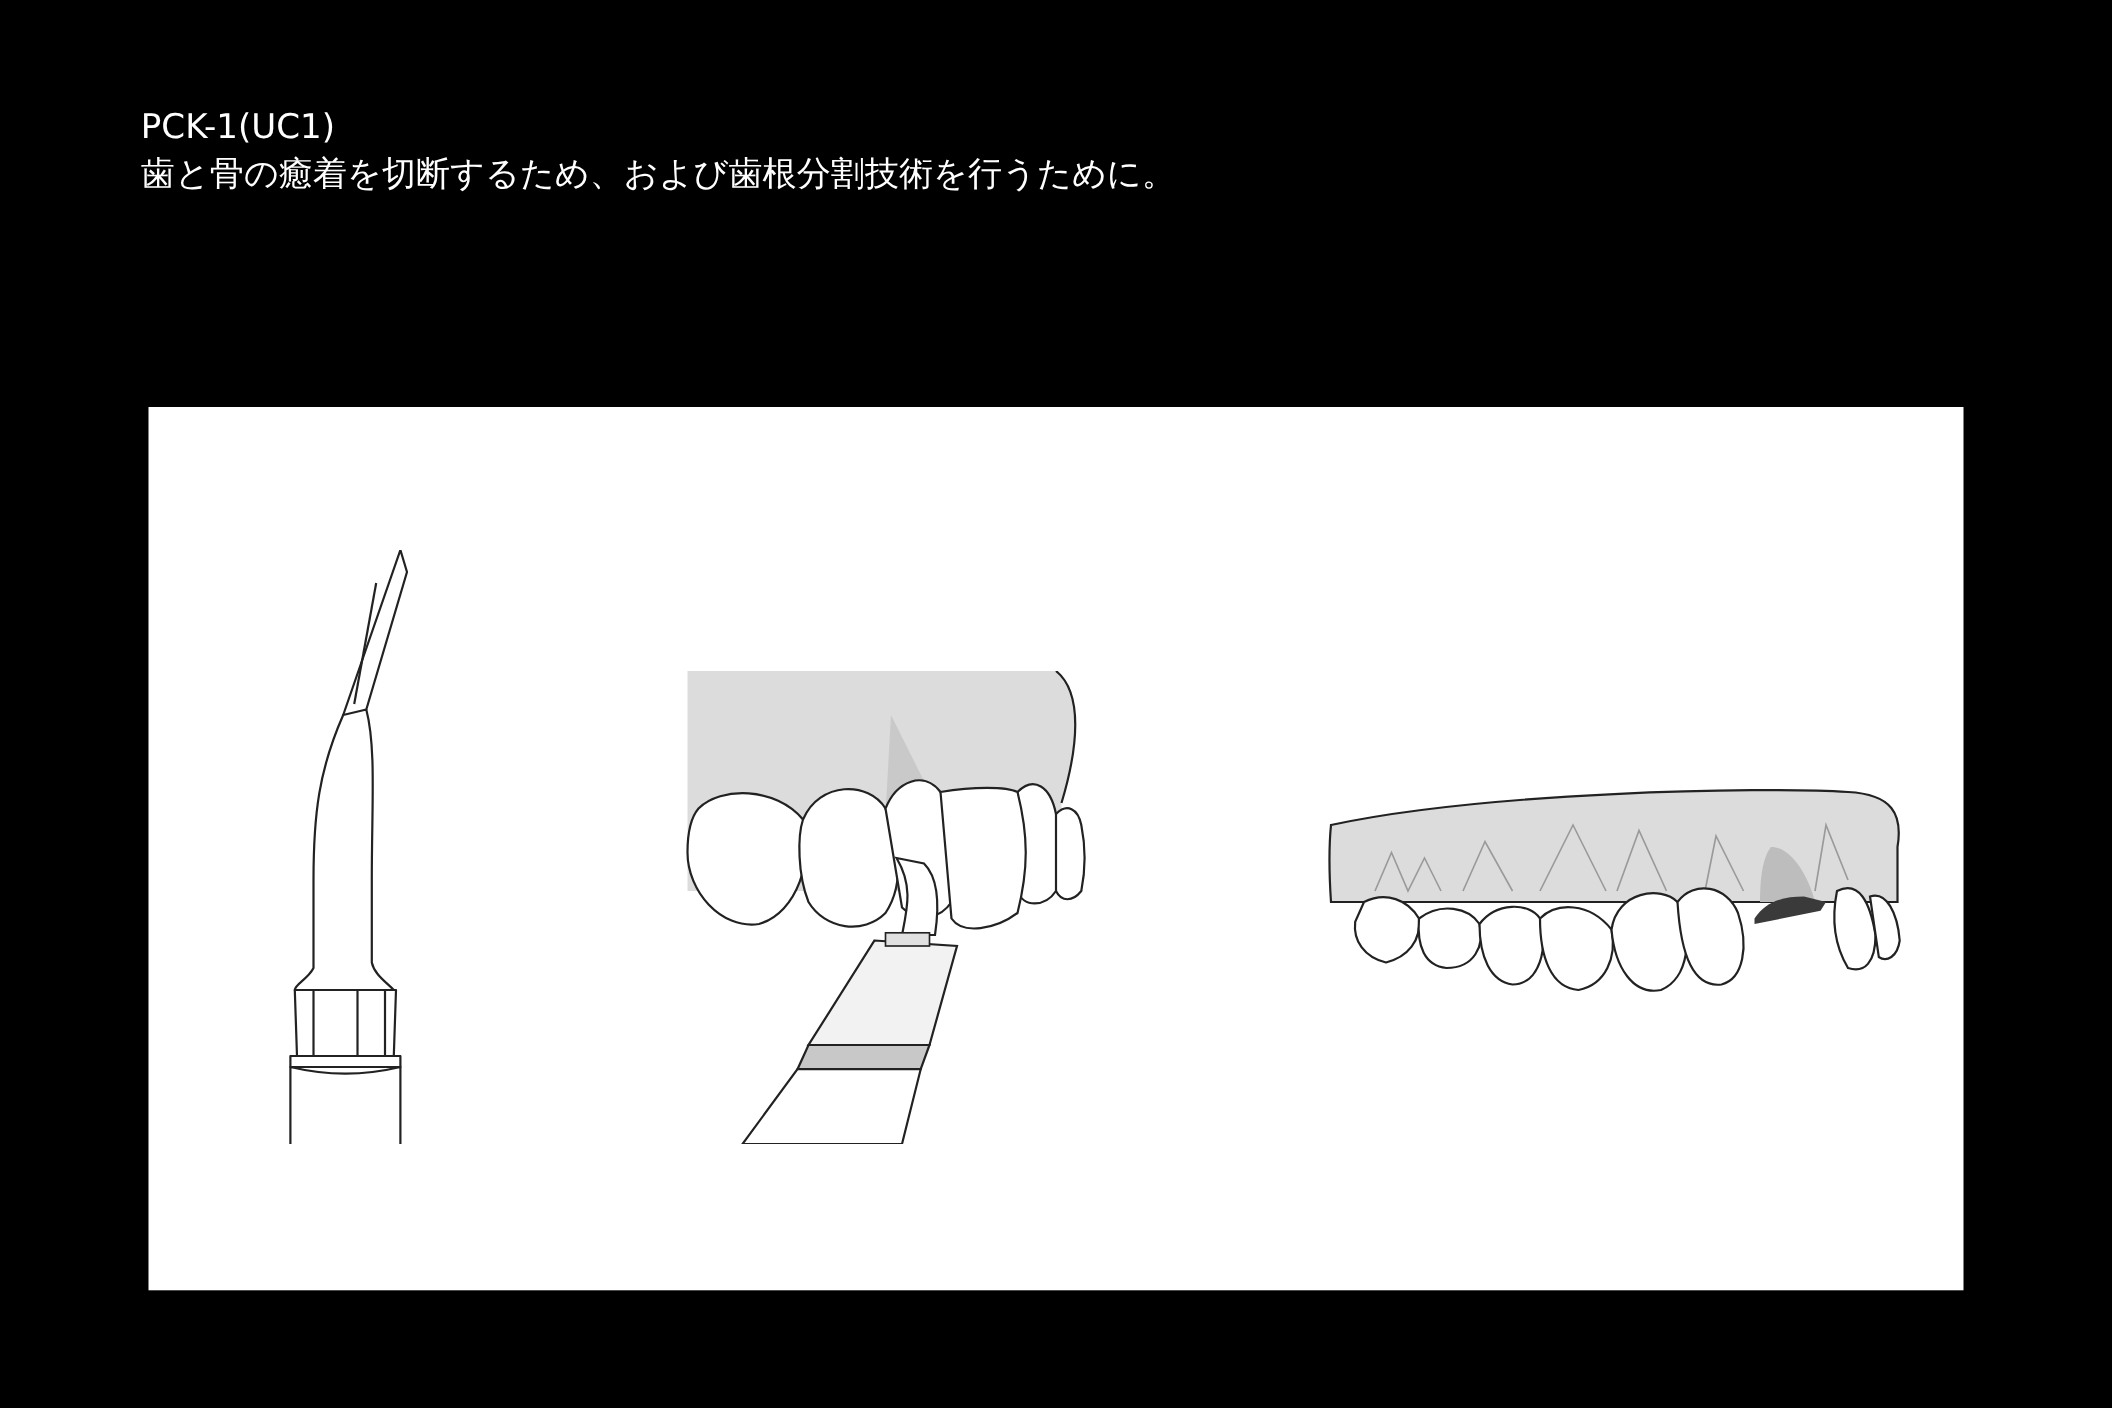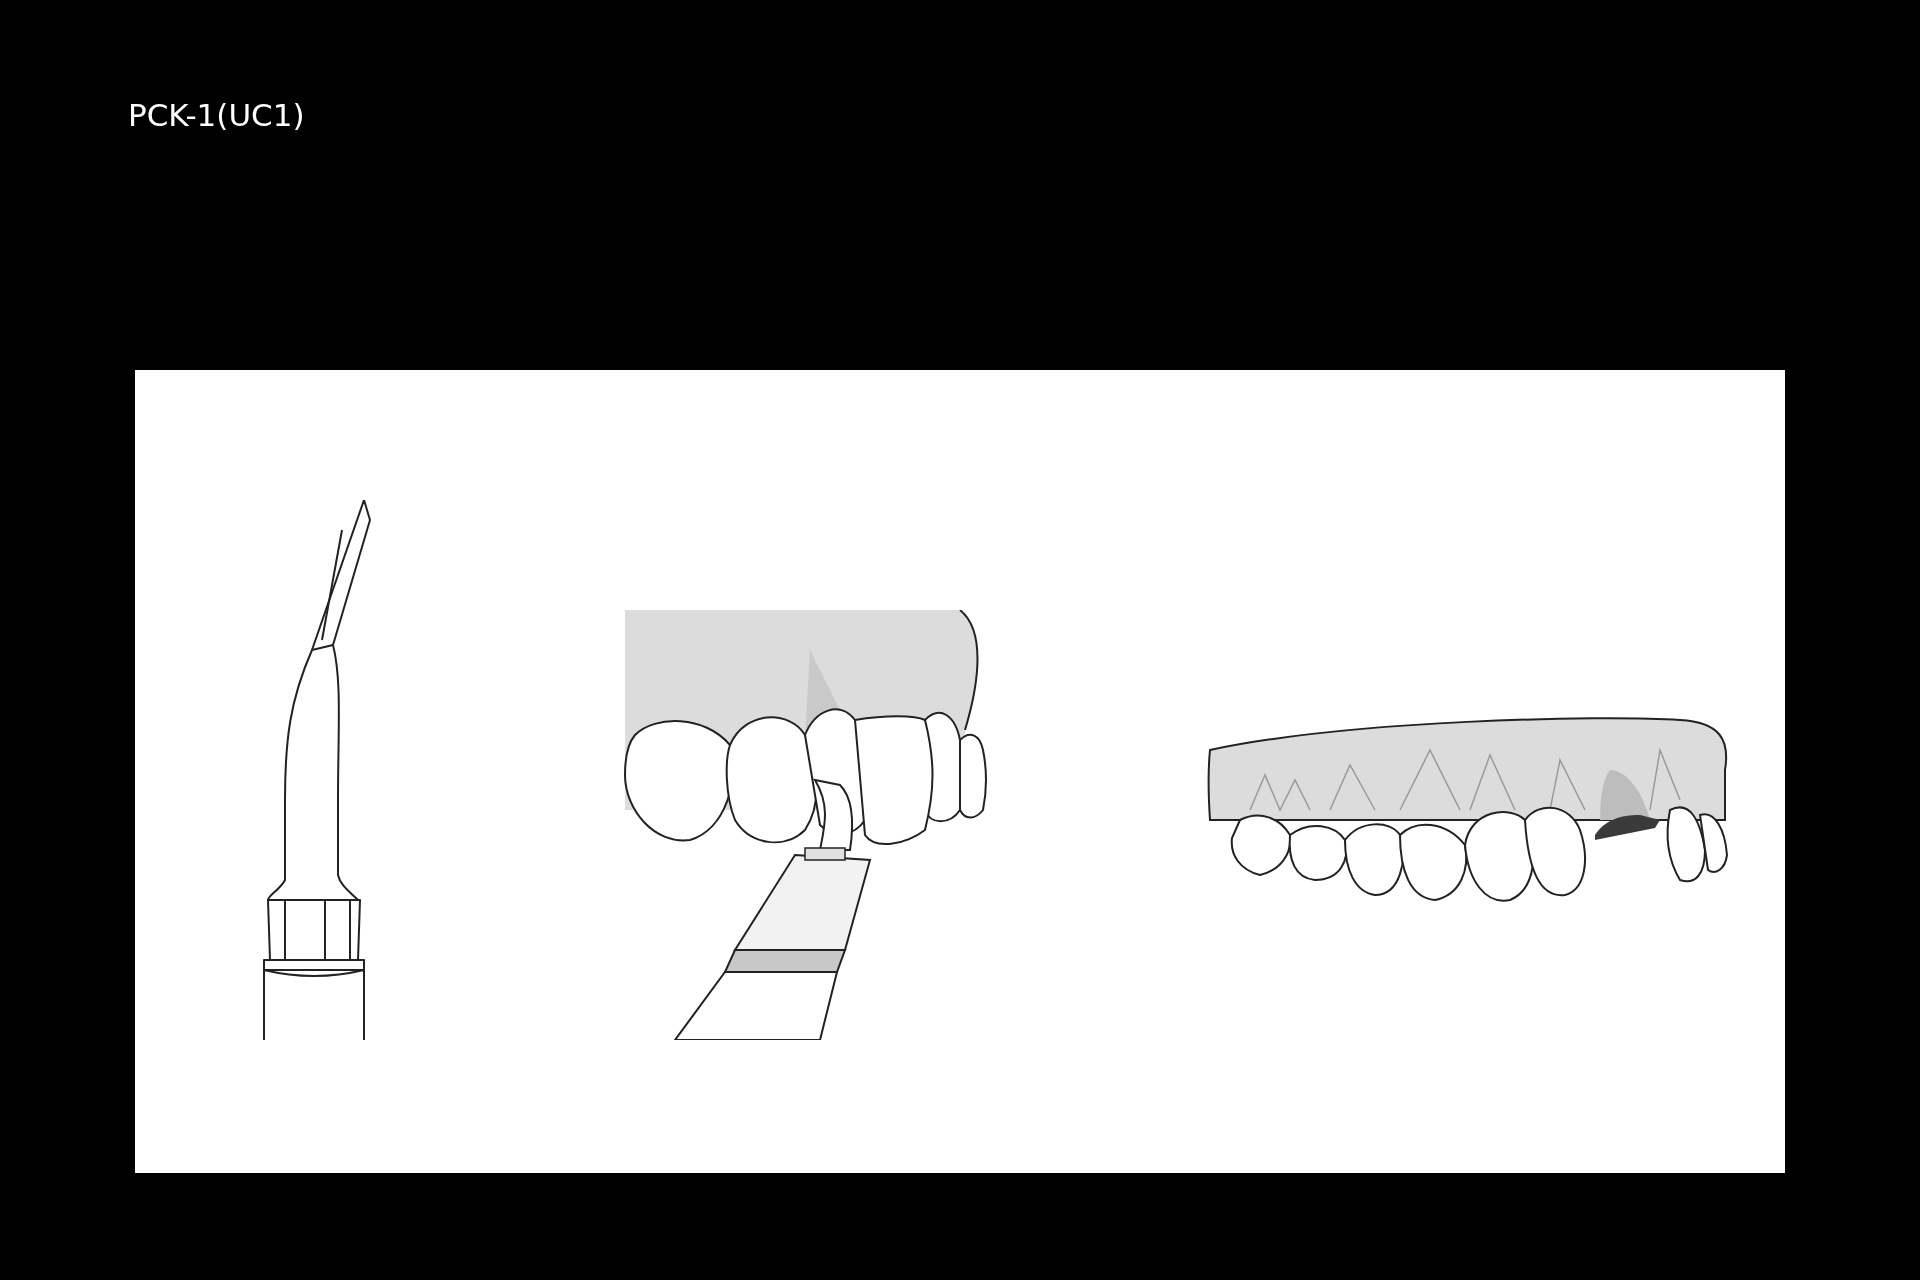--- a/index.html
+++ b/index.html
@@ -43,20 +43,21 @@
     .procedure-illus { left: 480px; top: 240px; width: 520px; height: 430px; }
     .arch-illus { left: 1065px; top: 340px; width: 680px; height: 240px; }
   </style>
 </head>
 <body>
 
 <div class="page">
 
   <div class="header-text">
     <div>PCK-1(UC1)</div>
+    <div>歯と骨の癒着を切断するため、および歯根分割技術を行うために。</div>
   </div>
 
   <div class="panel">
 
     <svg class="illus tip-illus" viewBox="0 0 160 540">
       <g fill="#ffffff" stroke="#222222" stroke-width="2" stroke-linejoin="round">
 
         <path d="M134 0 L140 20 L103 145 L92 155 L82 150 Z"></path>
 
         <path d="M82 150 C60 200 55 240 55 300 L55 380 C50 390 38 395 38 400 L128 400 C120 392 110 385 108 375 L108 300 C108 230 112 180 103 145 Z"></path>

